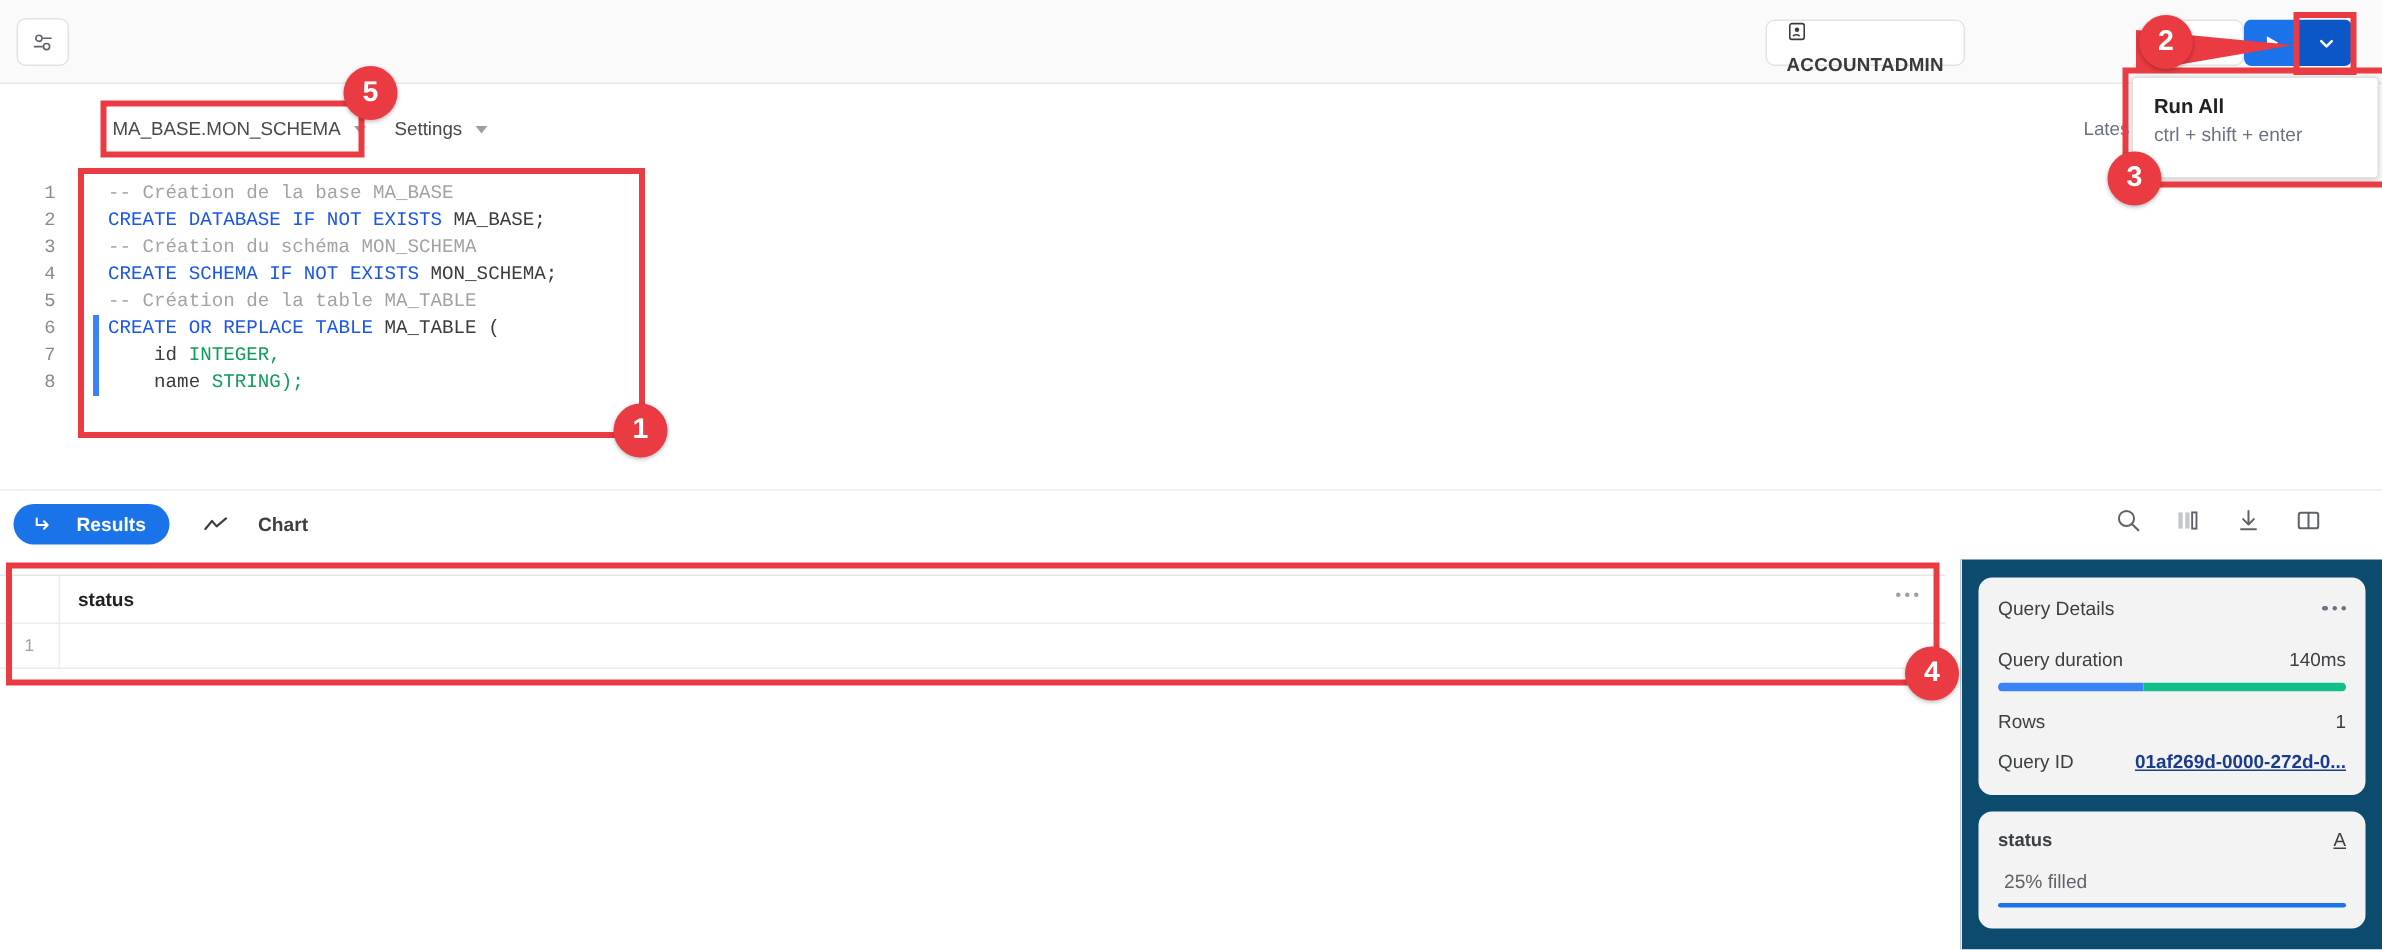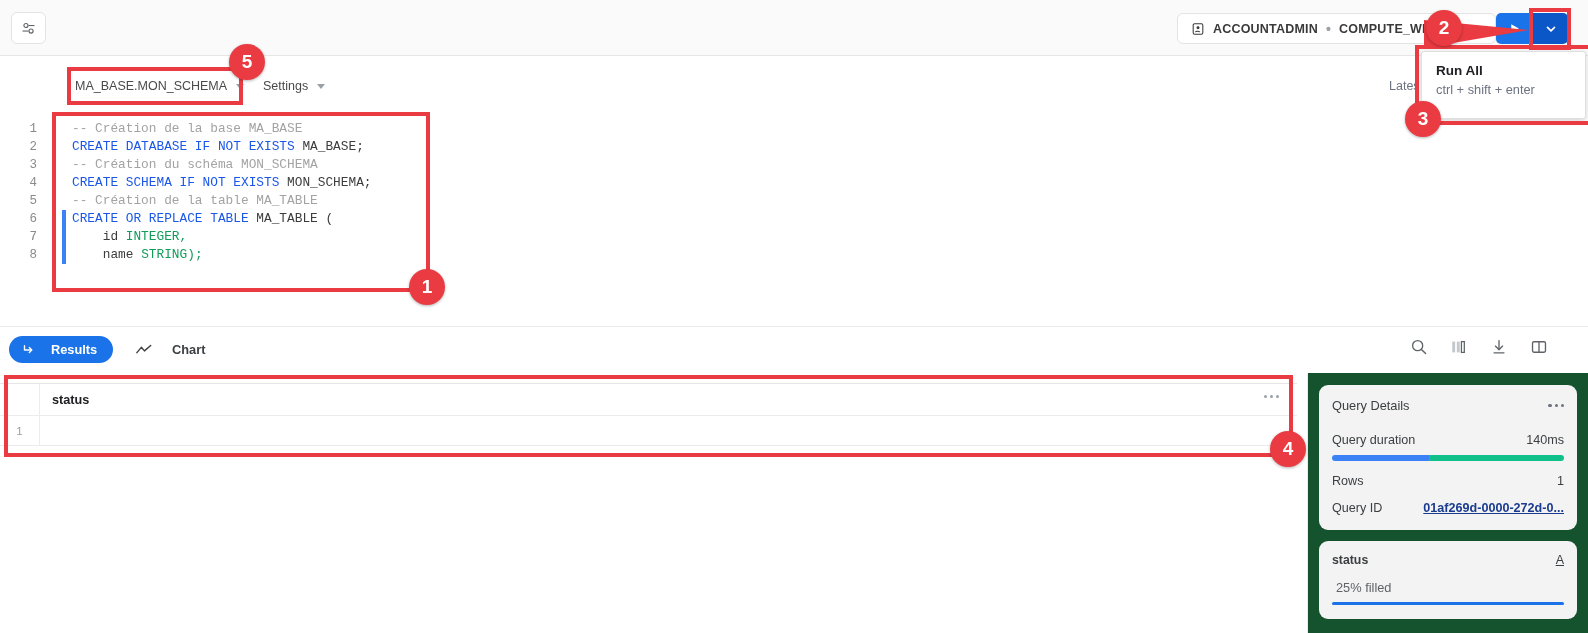--- a/index.html
+++ b/index.html
@@ -17,23 +17,24 @@
     background: #fafafa; border-bottom: 1px solid #e6e6e6;
   }
   .sliders-btn {
     position: absolute; left: 11px; top: 12px; width: 35px; height: 32px;
     border: 1px solid #e3e3e3; border-radius: 6px; background: #fff;
     display: flex; align-items: center; justify-content: center;
   }
   .ctx-pill {
     position: absolute; left: 1177px; top: 13px; height: 31px;
     border: 1px solid #e3e3e3; border-radius: 6px; background: #fff;
-    display: flex; align-items: center; gap: 8px; padding: 0 13px;
+    display: flex; align-items: flex-start; gap: 8px; padding: 0 13px;
     font-size: 12.5px; font-weight: bold; color: #3a3a3a; letter-spacing: .2px;
     white-space: nowrap;
+    flex-direction: column;
   }
   .ctx-dot { color: #9aa0a6; font-size: 14px; line-height: 1; }
   .badge-icon { display: inline-flex; }
 
   .ghost-btn {
     position: absolute; left: 1448px; top: 13px; width: 48px; height: 31px;
     border: 1px solid #e3e3e3; border-radius: 6px; background: #fff;
   }
   .run-group {
     position: absolute; left: 1496px; top: 13px; height: 31px;
@@ -114,21 +115,21 @@
   .gh-dots { position: absolute; right: 18px; top: 11px; display:flex; gap:3px; }
   .gh-dots i { width:3px; height:3px; background:#9aa0a6; border-radius:50%; display:block; }
   .grid-row { position: relative; height: 30px; border-bottom: 1px solid #ececec; }
   .gr-idx { position: absolute; left: 0; top: 0; width: 40px; height: 30px; border-right: 1px solid #ececec;
     display:flex; align-items:center; justify-content:center; font-size:11.5px; color:#9aa0a6; }
   .gr-val { position: absolute; left: 40px; top: 0; height: 30px; display:flex; align-items:center;
     padding-left: 12px; font-size: 12.7px; color: #3c4043; }
 
   
   .qd-panel { position: absolute; left: 1307px; top: 373px; width: 281px; height: 260px;
-    background: #14532d; border-left: 1px solid #ececec; padding: 12px 11px 0 11px; }
+    background: #0c4a6e; border-left: 1px solid #ececec; padding: 12px 11px 0 11px; }
   .qd-card { background: #f3f3f3; border-radius: 9px; padding: 13px 13px 15px 13px; }
   .qd-head { display:flex; align-items:center; justify-content:space-between; margin-bottom: 14px; }
   .qd-title { font-size: 12.8px; color: #3c4043; font-weight: normal; }
   .qd-dots { display:flex; gap:3px; }
   .qd-dots i { width:3.2px; height:3.2px; background:#6b7280; border-radius:50%; display:block; }
   .qd-kv { display:flex; align-items:center; justify-content:space-between; font-size:12.6px; color:#3c4043;margin-top:20px; }
   .qd-bar { height: 6px; border-radius: 3px; overflow: hidden; display:flex; margin: 8px 0 12px 0; }
   .qd-bar-a { background:#3b82f6; }
   .qd-bar-b { background:#10c08a; }
   .qd-link { color:#1a3b8f; text-decoration: underline; font-weight: bold; font-size:12.6px;

